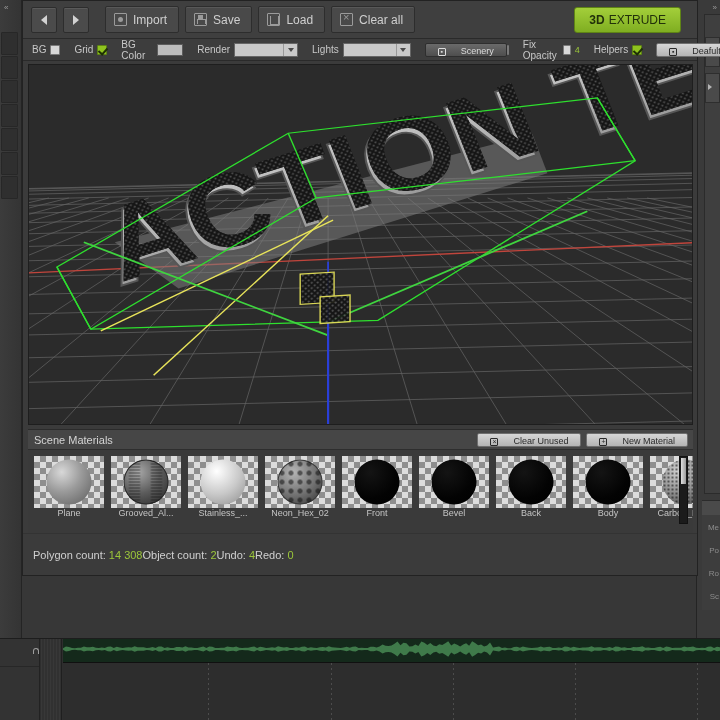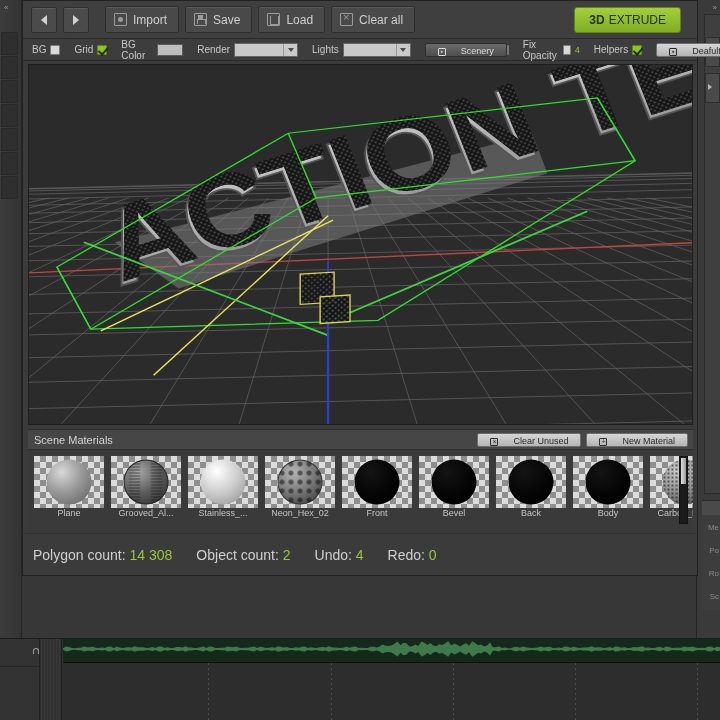--- a/index.html
+++ b/index.html
@@ -263,21 +263,21 @@
     position: absolute; left: 1px; top: 1px; width: 5px; height: 26px;
     background: linear-gradient(90deg,#e0e0e0,#9a9a9a);
   }
 
   
   .statusbar {
     height: 42px; background: #3b3b3b; position: relative;
     display: flex; align-items: center; padding: 0 10px;
     border-top: 1px solid #333;
   }
-  .stat { font-size: 14px; color: #d0d0d0; margin-right: 24px; }
+  .stat { font-size: 11px; color: #d0d0d0; }
   .stat .v { color: #9bc63a; }
   .sb-actions { position: absolute; right: 10px; display: flex; gap: 9px; }
   .bigbtn {
     width: 88px; height: 26px; border-radius: 3px;
     display: flex; align-items: center; justify-content: center;
     font-size: 13px; font-weight: bold;
   }
   .btn-cancel {
     background: linear-gradient(180deg,#6d6d6d 0%,#4d4d4d 100%);
     border: 1px solid #2c2c2c; color: #e8e8e8;

